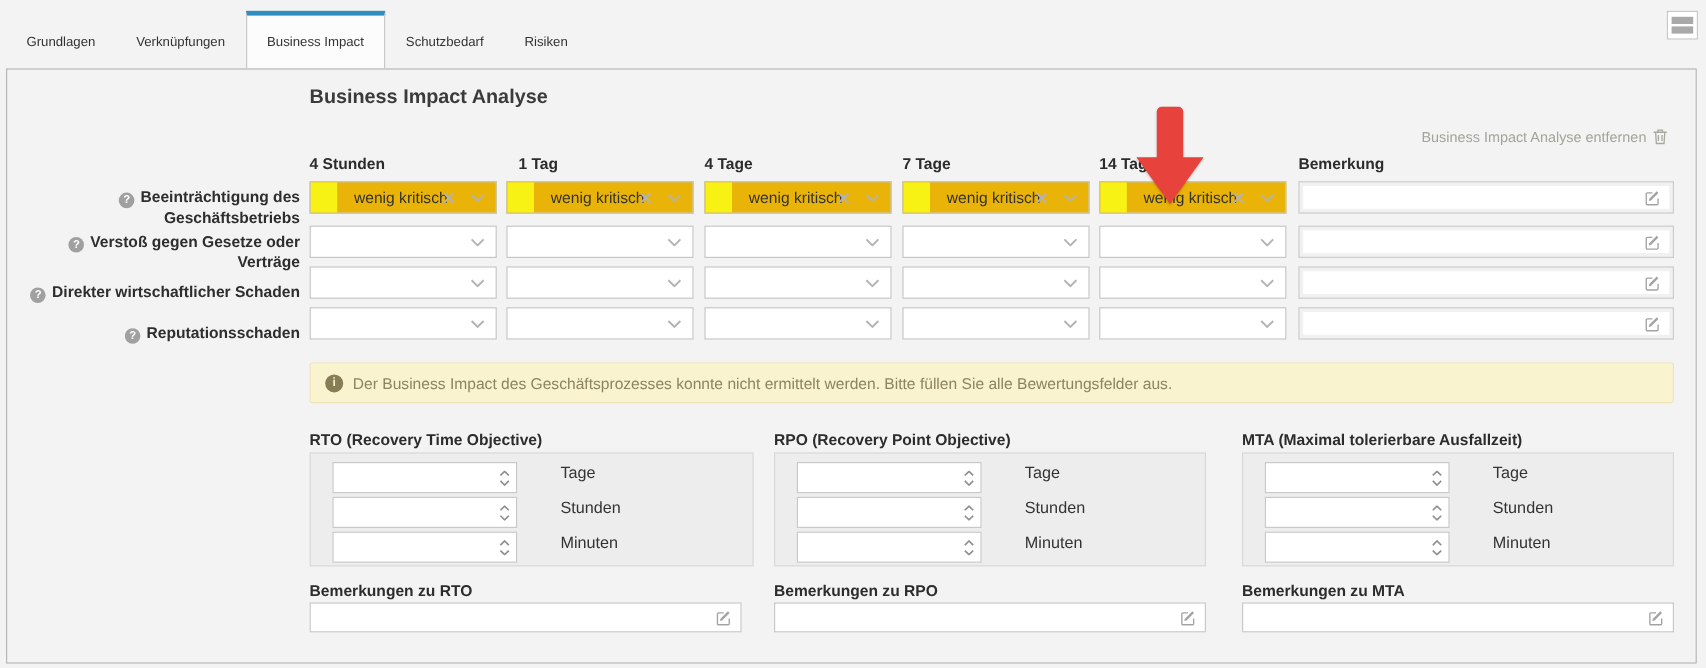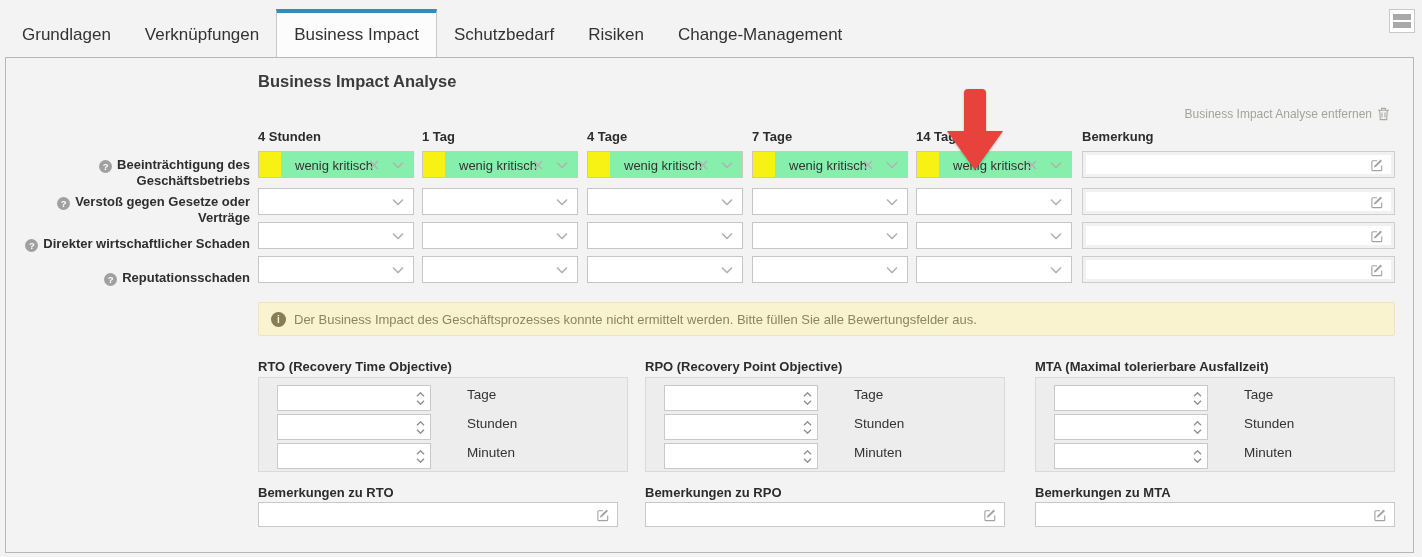--- a/index.html
+++ b/index.html
@@ -7,21 +7,21 @@
   body { font-family:"Liberation Sans","DejaVu Sans",sans-serif; }
   #screen {
     position:relative; width:1422px; height:557px;
     background:#f3f3f3; overflow:hidden;
     font-size:13px; color:#333;
   }
   
   .tabbar { position:absolute; left:5px; top:0; right:5px; height:57px; display:flex; }
   .tab {
     display:flex; align-items:center; padding:12px 17px 0 17px;
-    font-size:17px; color:#333; cursor:pointer; white-space:nowrap;
+    font-size:11px; color:#333; cursor:pointer; white-space:nowrap;
   }
   .tab.active {
     margin-top:9px; padding-top:0; height:48px;
     background:#fcfcfc;
     border-left:1px solid #c8c8c8; border-right:1px solid #c8c8c8;
     border-top:4px solid #2e8ec0;
   }
   .panel-btn {
     position:absolute; top:9px; right:7px; width:26px; height:24px;
     background:#fff; border:1px solid #c9c9c9; cursor:pointer;
@@ -48,21 +48,21 @@
   }
   .help-icon {
     display:inline-block; width:13px; height:13px; border-radius:50%;
     background:#a0a0a0; color:#fff; font-size:9.5px; font-weight:700;
     line-height:13px; text-align:center; margin-right:5px; vertical-align:-1px; cursor:pointer;
   }
   .dd {
     position:absolute; top:0; width:156px; height:27px; background:#fff;
     border:1px solid #c6c6c6; cursor:pointer;
   }
-  .dd.filled { background:#86efac; border-color:#c9c9bd; }
+  .dd.filled { background:#eab308; border-color:#c9c9bd; }
   .dd .swatch { position:absolute; left:0; top:0; bottom:0; width:22px; }
   .dd .dd-text { position:absolute; left:36px; top:50%; transform:translateY(-50%); font-size:13px; color:#333; }
   .dd .dd-x { position:absolute; right:34px; top:50%; transform:translateY(-50%); line-height:0; cursor:pointer; }
   .dd .dd-chev { position:absolute; right:9px; top:50%; transform:translateY(-50%); line-height:0; cursor:pointer; }
   
   .remark-wrap {
     position:absolute; left:1082px; top:0; width:313px; height:27px;
     background:#f1f1f1; border:1px solid #cdcdcd; padding:3px;
   }
   .remark-inner { position:relative; width:100%; height:100%; background:#fff; }
@@ -107,42 +107,41 @@
 <body>
 
 <div id="screen">
 
   <div class="tabbar">
     <div class="tab">Grundlagen</div>
     <div class="tab">Verknüpfungen</div>
     <div class="tab active">Business Impact</div>
     <div class="tab">Schutzbedarf</div>
     <div class="tab">Risiken</div>
-    <div class="tab">Change-Management</div>
   </div>
   <div class="panel-btn">
     <span class="bar"></span>
     <span class="bar"></span>
   </div>
 
   <div class="panel"></div>
 
   <div class="page-title">Business Impact Analyse</div>
 
   <div class="remove-link">
     <span>Business Impact Analyse entfernen</span>
     <span style="line-height:0">
       <svg width="13" height="14" viewBox="0 0 13 14">
           <path d="M1 3.2h11M4.6 3V1.4h3.8V3M2.7 3.4l.6 9.2h6.4l.6-9.2M5 5.4v5.2M8 5.4v5.2" stroke="#a8a8a0" stroke-width="1.1" fill="none"></path>
         </svg>
     </span>
   </div>
 
   <div class="col-head" style="left:258px">4 Stunden</div>
-  <div class="col-head" style="left:422px">1 Tag</div>
+  <div class="col-head" style="left:432px">1 Tag</div>
   <div class="col-head" style="left:587px">4 Tage</div>
   <div class="col-head" style="left:752px">7 Tage</div>
   <div class="col-head" style="left:916px">14 Tage</div>
   <div class="col-head" style="left:1082px">Bemerkung</div>
 
   <div class="grid-row" style="top:151px">
     <div class="row-label">
       <span class="help-icon">?</span><span>Beeinträchtigung des
 Geschäftsbetriebs</span>
     </div>

